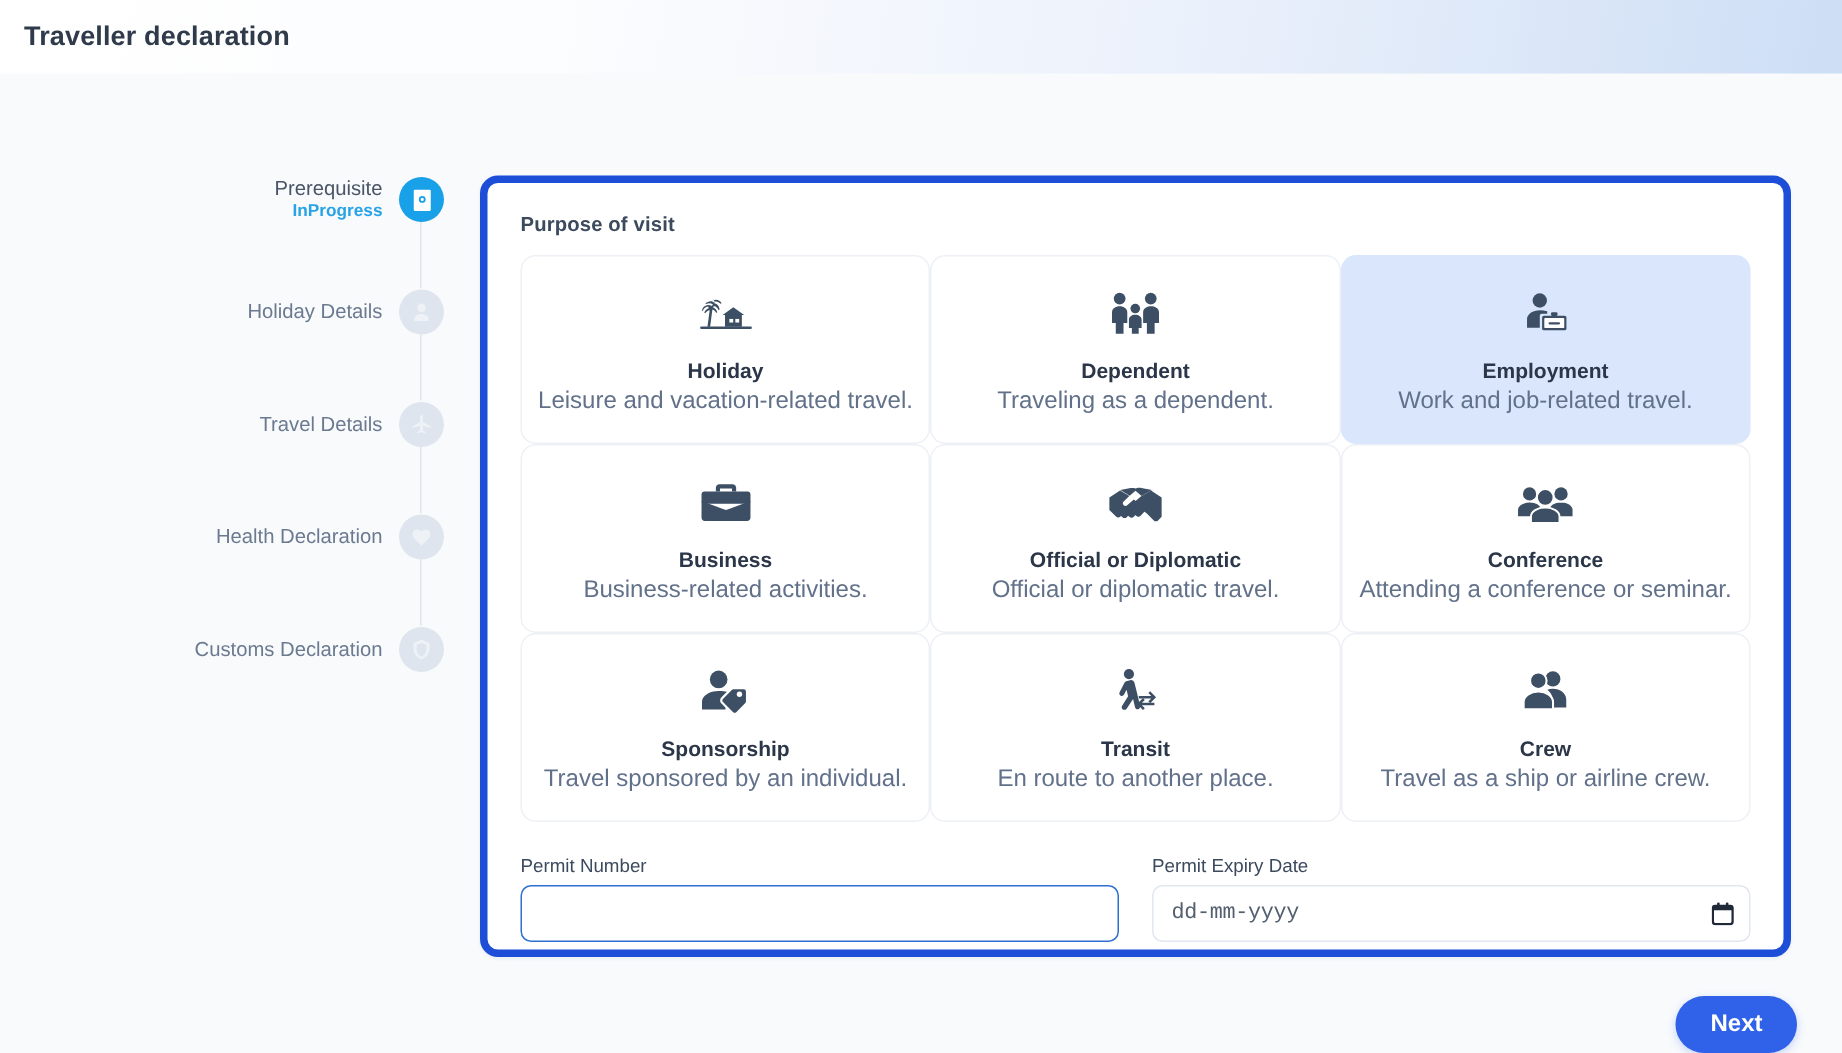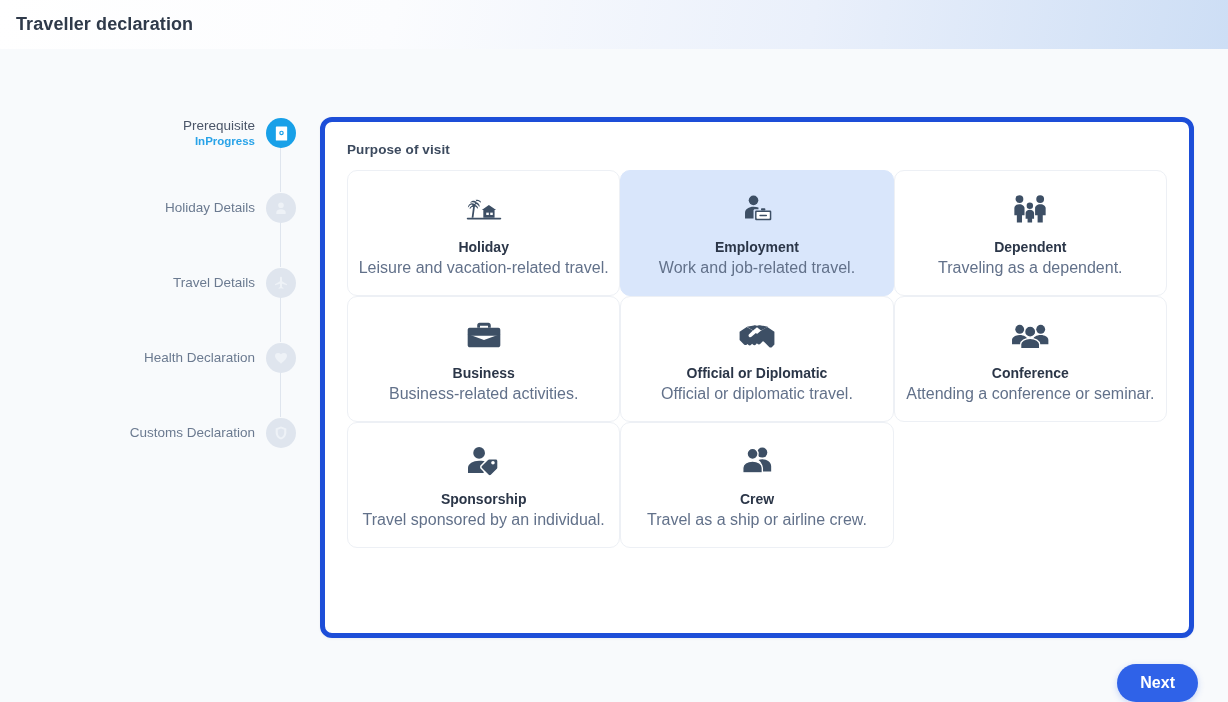--- a/index.html
+++ b/index.html
@@ -348,52 +348,52 @@
                 <path d="M30.5 13.2 21 20.1h2.1v10.3h15v-10.3h2.1l-9.7-6.9z" fill="#3d4f65"></path>
                 <rect x="27" y="23.5" width="3.4" height="3.2" fill="#ffffff"></rect>
                 <rect x="32.3" y="23.5" width="3.4" height="3.2" fill="#ffffff"></rect>
                 <rect x="1" y="30.2" width="46" height="2.3" rx="1.1" fill="#3d4f65"></rect>
               </svg>
             </div>
             <div class="card-title">Holiday</div>
             <div class="card-desc">Leisure and vacation-related travel.</div>
           </div>
 
+          <div class="purpose-card">
+            <div class="card-icon">
+              <svg width="36" height="32" viewBox="0 0 46 40" aria-hidden="true">
+                <circle cx="9.5" cy="6" r="5" fill="#3d4f65"></circle>
+                <path d="M9.5 12.5c-3.6 0-6.5 2.2-6.5 5v9.3h3.2V36h6.6V26.8H16v-9.3c0-2.8-2.9-5-6.5-5z" fill="#3d4f65"></path>
+                <circle cx="36" cy="6" r="5" fill="#3d4f65"></circle>
+                <path d="M36 12.5c-3.6 0-6.5 2.2-6.5 5v9.3h3.2V36h6.6V26.8H43v-9.3c0-2.8-2.9-5-6.5-5z" fill="#3d4f65"></path>
+                <circle cx="22.8" cy="14.5" r="4.1" fill="#3d4f65"></circle>
+                <path d="M22.8 19.8c-3 0-5.4 1.8-5.4 4.1v7.2h2.5V36h5.8v-4.9h2.5v-7.2c0-2.3-2.4-4.1-5.4-4.1z" fill="#3d4f65"></path>
+              </svg>
+            </div>
+            <div class="card-title">Dependent</div>
+            <div class="card-desc">Traveling as a dependent.</div>
+          </div>
+
           <div class="purpose-card selected">
             <div class="card-icon">
               <svg width="34" height="32" viewBox="0 0 44 40" aria-hidden="true">
                 <circle cx="17.5" cy="7.5" r="6.2" fill="#3d4f65"></circle>
                 <path d="M17.5 15.8c-6 0-11 3.4-11 7.7V31h11V20.8c0-1 .8-1.8 1.8-1.8h4.6v-2.2c-2-.7-4.2-1-6.4-1z" fill="#3d4f65"></path>
                 <rect x="19.5" y="20.6" width="21" height="12.6" rx="1.6" fill="#3d4f65"></rect>
                 <rect x="21.4" y="22.5" width="17.2" height="8.8" rx="0.8" fill="#ffffff"></rect>
                 <rect x="25" y="26.2" width="10" height="1.9" rx="0.95" fill="#3d4f65"></rect>
                 <rect x="27.2" y="17.6" width="5.6" height="3.2" rx="1" fill="#3d4f65"></rect>
               </svg>
             </div>
             <div class="card-title">Employment</div>
             <div class="card-desc">Work and job-related travel.</div>
           </div>
 
           <div class="purpose-card">
             <div class="card-icon">
-              <svg width="36" height="32" viewBox="0 0 46 40" aria-hidden="true">
-                <circle cx="9.5" cy="6" r="5" fill="#3d4f65"></circle>
-                <path d="M9.5 12.5c-3.6 0-6.5 2.2-6.5 5v9.3h3.2V36h6.6V26.8H16v-9.3c0-2.8-2.9-5-6.5-5z" fill="#3d4f65"></path>
-                <circle cx="36" cy="6" r="5" fill="#3d4f65"></circle>
-                <path d="M36 12.5c-3.6 0-6.5 2.2-6.5 5v9.3h3.2V36h6.6V26.8H43v-9.3c0-2.8-2.9-5-6.5-5z" fill="#3d4f65"></path>
-                <circle cx="22.8" cy="14.5" r="4.1" fill="#3d4f65"></circle>
-                <path d="M22.8 19.8c-3 0-5.4 1.8-5.4 4.1v7.2h2.5V36h5.8v-4.9h2.5v-7.2c0-2.3-2.4-4.1-5.4-4.1z" fill="#3d4f65"></path>
-              </svg>
-            </div>
-            <div class="card-title">Dependent</div>
-            <div class="card-desc">Traveling as a dependent.</div>
-          </div>
-
-          <div class="purpose-card">
-            <div class="card-icon">
               <svg width="36" height="31" viewBox="0 0 44 38" aria-hidden="true">
                 <path d="M16.6 3.4c-1.6 0-2.9 1.3-2.9 2.9v3.1h3.4V6.9h9.8v2.5h3.4V6.3c0-1.6-1.3-2.9-2.9-2.9h-10.8z" fill="#3d4f65"></path>
                 <rect x="2" y="9.4" width="40" height="10" rx="2.4" fill="#3d4f65"></rect>
                 <path d="M2 17.2 22 24.6l20-7.4v13.6c0 1.5-1.2 2.7-2.7 2.7H4.7C3.2 33.5 2 32.3 2 30.8V17.2z" fill="#3d4f65"></path>
               </svg>
             </div>
             <div class="card-title">Business</div>
             <div class="card-desc">Business-related activities.</div>
           </div>
 
@@ -430,36 +430,72 @@
                 <circle cx="16" cy="8.5" r="7.2" fill="#3d4f65"></circle>
                 <path d="M16 18c-7.5 0-13.6 3.9-13.6 8.8V33h19.2v-9.4l4.2-4.2C23.1 18.5 19.6 18 16 18z" fill="#3d4f65"></path>
                 <path d="M28.2 15.6h8.3c1.5 0 2.7 1.2 2.7 2.7v8.3c0 .7-.3 1.4-.8 1.9l-7.4 7.4c-1.1 1.1-2.8 1.1-3.8 0l-8.3-8.3c-1.1-1.1-1.1-2.8 0-3.8l7.4-7.4c.5-.5 1.2-.8 1.9-.8z" fill="#3d4f65" stroke="#ffffff" stroke-width="1.8"></path>
                 <circle cx="33" cy="20.6" r="2.2" fill="#ffffff"></circle>
               </svg>
             </div>
             <div class="card-title">Sponsorship</div>
             <div class="card-desc">Travel sponsored by an individual.</div>
           </div>
 
+          <div class="purpose-card">
+            <div class="card-icon">
+              <svg width="34" height="34" viewBox="0 0 42 42" aria-hidden="true">
+                <circle cx="15.6" cy="5.4" r="4.2" fill="#3d4f65"></circle>
+                <path d="M14.1 11.2c-1.1.2-2 .9-2.5 1.9l-3.7 7.3c-.5 1-.1 2.3.9 2.8 1 .5 2.3.1 2.8-.9l2-3.9 1.3 5.2-4.9 7.8c-.7 1-.4 2.4.6 3.1 1 .7 2.4.4 3.1-.6l5.3-8 1.6 6.8c.3 1.2 1.4 1.9 2.6 1.6 1.2-.3 1.9-1.4 1.6-2.6l-2.6-11-2-8c-.4-1.6-2-2.6-3.6-2.3l-2.5.8z" fill="#3d4f65"></path>
+                <path d="M26 23.5h11.2l-2.6-2.6 1.6-1.6 5.3 5.3-5.3 5.3-1.6-1.6 2.6-2.6H26v-2.2z" fill="#3d4f65" transform="translate(-3,0) scale(0.92) translate(3,2)"></path>
+                <path d="M40 31.8H28.8l2.6 2.6-1.6 1.6-5.3-5.3 5.3-5.3 1.6 1.6-2.6 2.6H40v2.2z" fill="#3d4f65" transform="translate(-3,0) scale(0.92) translate(3,2)"></path>
+              </svg>
+            </div>
+            <div class="card-title">Transit</div>
+            <div class="card-desc">En route to another place.</div>
+          </div>
 
           <div class="purpose-card">
             <div class="card-icon">
               <svg width="34" height="31" viewBox="0 0 42 38" aria-hidden="true">
                 <circle cx="27.5" cy="8" r="6.2" fill="#3d4f65"></circle>
                 <path d="M27.5 16.2c-1.6 0-3.2.3-4.6.8 2.6 1.9 4.3 4.7 4.3 7.9v6.6h11.3v-6.6c0-4.8-4.9-8.7-11-8.7z" fill="#3d4f65"></path>
                 <circle cx="15.5" cy="9.5" r="6.8" fill="#3d4f65" stroke="#ffffff" stroke-width="1.7"></circle>
                 <path d="M15.5 18.4c-6.7 0-12.1 3.8-12.1 8.5V33h24.2v-6.1c0-4.7-5.4-8.5-12.1-8.5z" fill="#3d4f65" stroke="#ffffff" stroke-width="1.7"></path>
               </svg>
             </div>
             <div class="card-title">Crew</div>
             <div class="card-desc">Travel as a ship or airline crew.</div>
           </div>
 
         </div>
 
+        <div class="form-row">
+
+          <div class="field">
+            <label class="field-label">Permit Number</label>
+            <input class="field-input focused" type="text" value="" style="">
+          </div>
+
+          <div class="field">
+            <label class="field-label">Permit Expiry Date</label>
+            <div class="date-wrap">
+              <input class="field-input" type="text" readonly="" value="" style="">
+              <span class="date-placeholder">dd-mm-yyyy</span>
+              <span class="cal-icon">
+                <svg width="15" height="16" viewBox="0 0 16 17" aria-hidden="true">
+                  <rect x="1" y="3" width="14" height="13" rx="1.6" fill="none" stroke="#1f2937" stroke-width="1.6"></rect>
+                  <rect x="1" y="3" width="14" height="3.2" fill="#1f2937"></rect>
+                  <rect x="4" y="0.6" width="1.8" height="3.4" rx="0.8" fill="#1f2937"></rect>
+                  <rect x="10.2" y="0.6" width="1.8" height="3.4" rx="0.8" fill="#1f2937"></rect>
+                </svg>
+              </span>
+            </div>
+          </div>
+
+        </div>
 
       </div>
 
     </div>
   </div>
 
   <div class="footer">
     <button class="next-btn">Next</button>
   </div>
 

